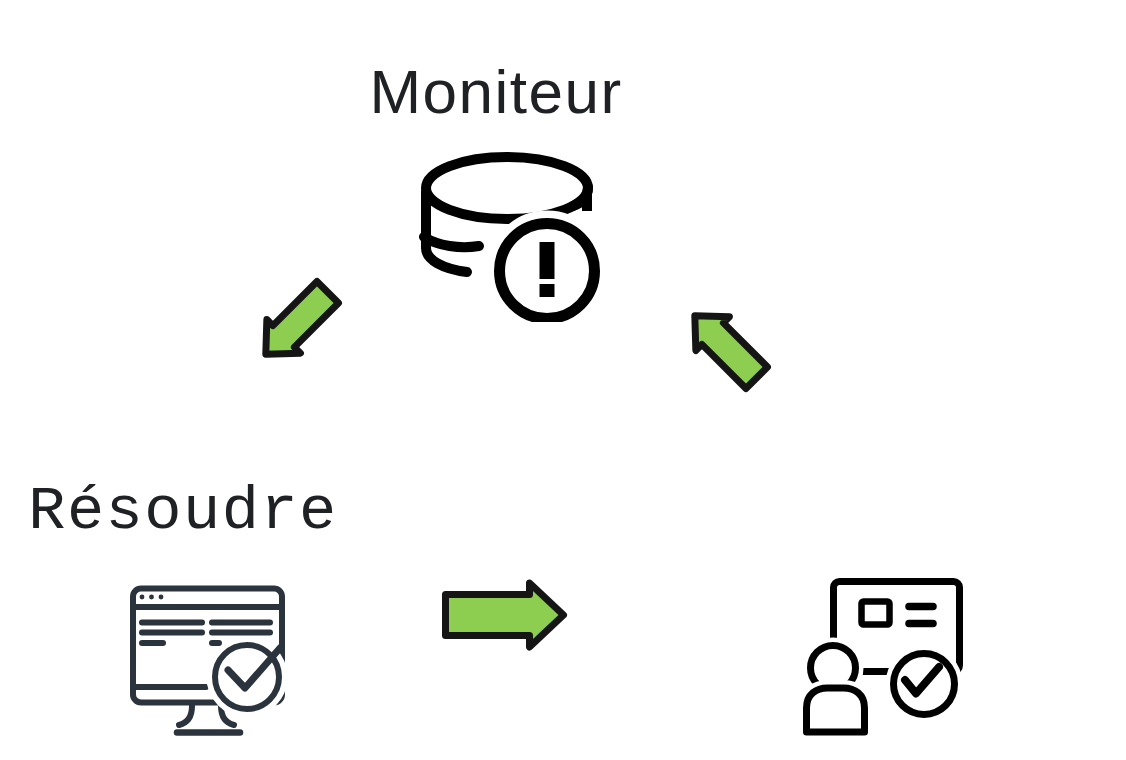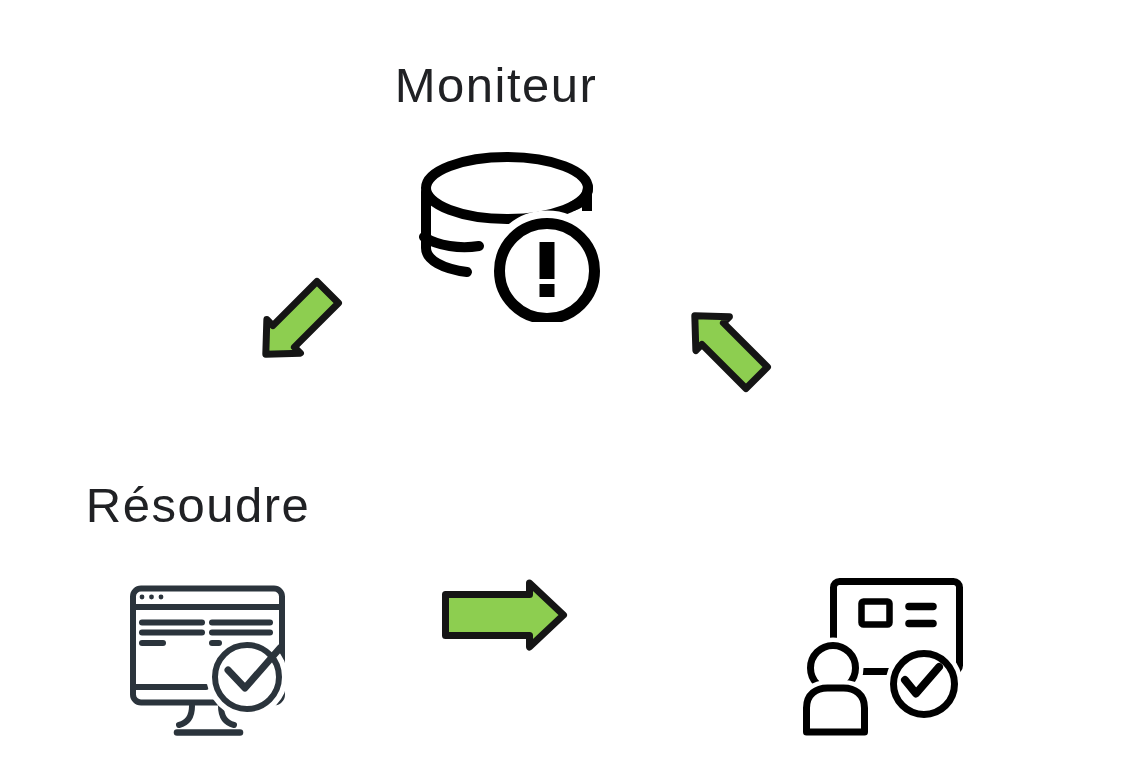--- a/index.html
+++ b/index.html
@@ -6,29 +6,29 @@
   .canvas{
     position:relative;
     width:1126px;height:760px;
     background:var(--bg,#ffffff);
     overflow:hidden;
     font-family:"Liberation Sans","DejaVu Sans",sans-serif;
   }
   .node-label{
     position:absolute;
     transform:translateX(-50%);
-    font-size:49px;
+    font-size:62px;
     font-weight:500;
     letter-spacing:1.5px;
     line-height:1;
     color:var(--text,#202124);
     white-space:nowrap;
   }
   .label-moniteur{left:496px;top:61px;}
-  .label-resoudre{left:198px;top:481px;}
+  .label-resoudre{left:183px;top:481px;font-family:Liberation Mono, monospace;}
   .label-comprendre{left:866px;top:481px;}
   .icon{position:absolute;}
   .icon svg{display:block;width:100%;height:100%;}
   .icon-db{left:418px;top:148px;width:182px;height:174px;}
   .icon-monitor{left:128px;top:585px;width:162px;height:153px;}
   .icon-presentation{left:802px;top:578px;width:161px;height:160px;}
   .arrow{position:absolute;}
   .arrow svg{display:block;width:100%;height:100%;overflow:visible;}
   .arrow path{fill:var(--green,#8dce50);stroke:var(--outline,#151515);stroke-linejoin:round;}
   .arrow-mid{left:441px;top:578px;width:128px;height:74px;}

